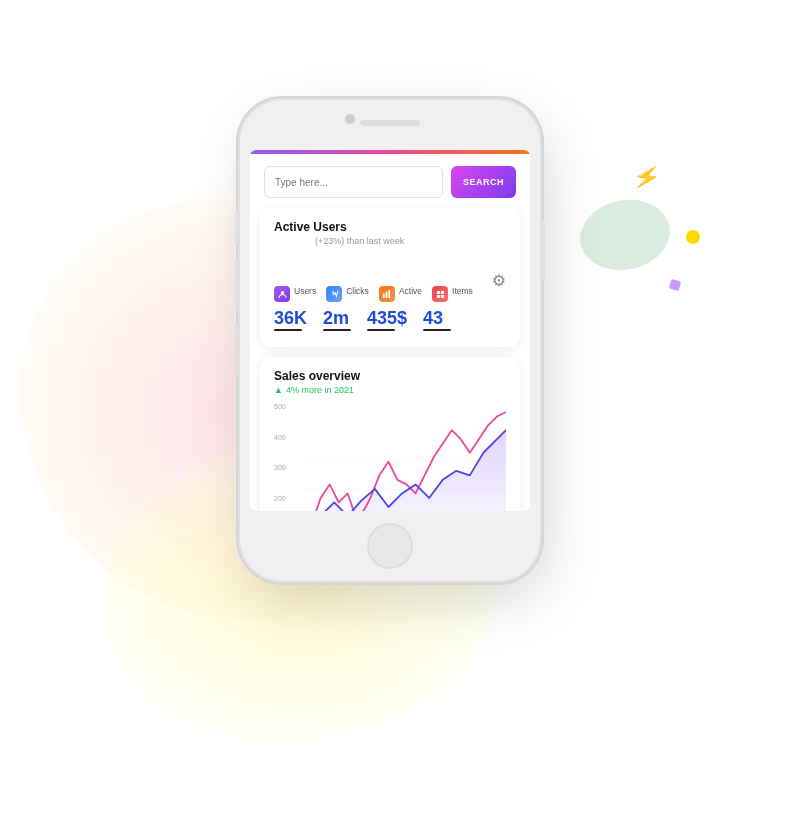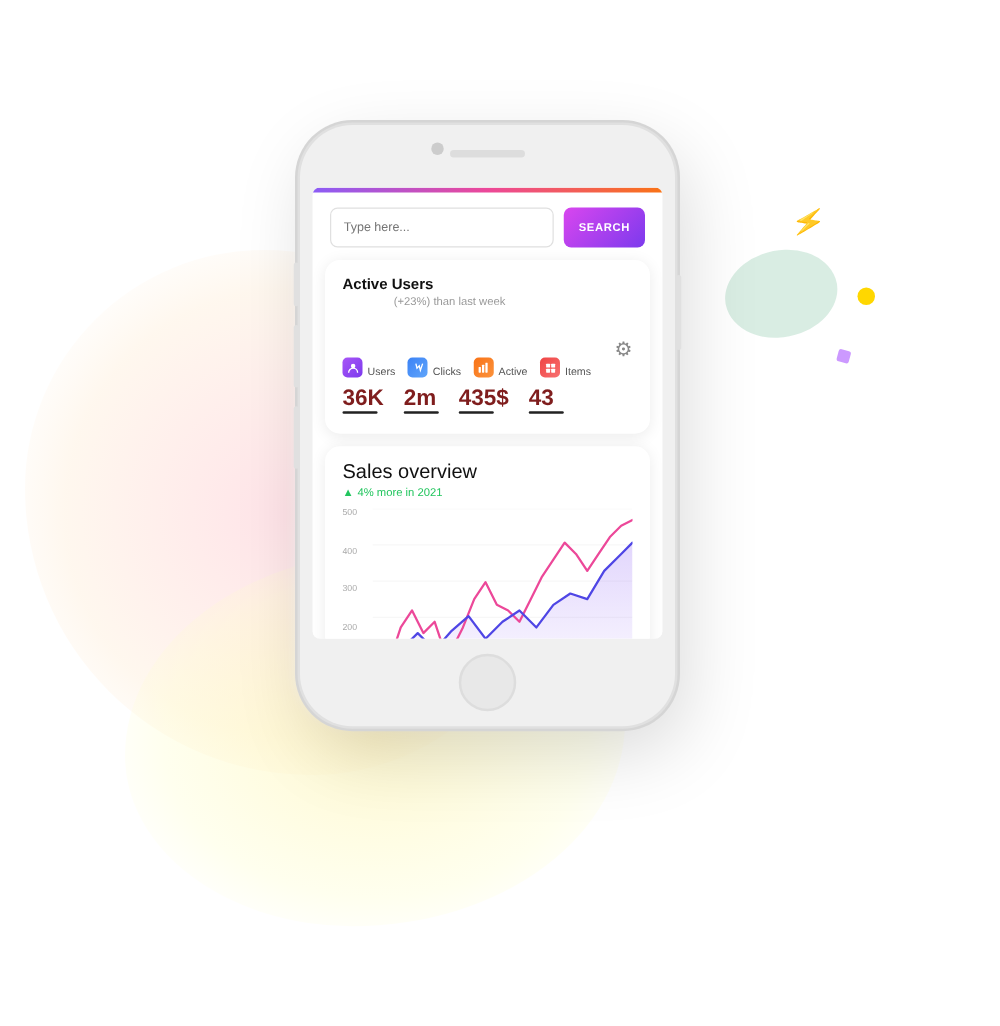--- a/index.html
+++ b/index.html
@@ -262,21 +262,21 @@
 
     .stats-labels {
       display: flex;
       align-items: center;
       gap: 10px;
       margin-bottom: 6px;
     }
 
     .stat-label {
       display: flex;
-      align-items: flex-end;
+      align-items: flex-start;
       gap: 4px;
       font-size: 8.5px;
       color: #555;
       margin-top: 28px;
     }
 
     .stat-icon {
       width: 16px;
       height: 16px;
       border-radius: 4px;
@@ -294,21 +294,21 @@
     .stats-values {
       display: flex;
       align-items: center;
       gap: 16px;
       margin-bottom: 4px;
     }
 
     .stat-value {
       font-size: 18px;
       font-weight: 800;
-      color: #7f1d1d;
+      color: #1d4ed8;
     }
 
     .stat-underline {
       height: 2px;
       width: 28px;
       background: #222;
       border-radius: 1px;
     }
 
     .gear-icon {
@@ -320,22 +320,22 @@
     
     .sales-card {
       margin: 10px 10px 0;
       background: #fff;
       border-radius: 12px;
       padding: 12px 14px;
       box-shadow: 0 2px 12px rgba(0,0,0,0.08);
     }
 
     .sales-title {
-      font-size: 16px;
-      font-weight: 400;
+      font-size: 12px;
+      font-weight: 700;
       color: #111;
       margin-bottom: 2px;
     }
 
     .sales-subtitle {
       font-size: 9px;
       color: #22c55e;
       margin-bottom: 8px;
       display: flex;
       align-items: center;

